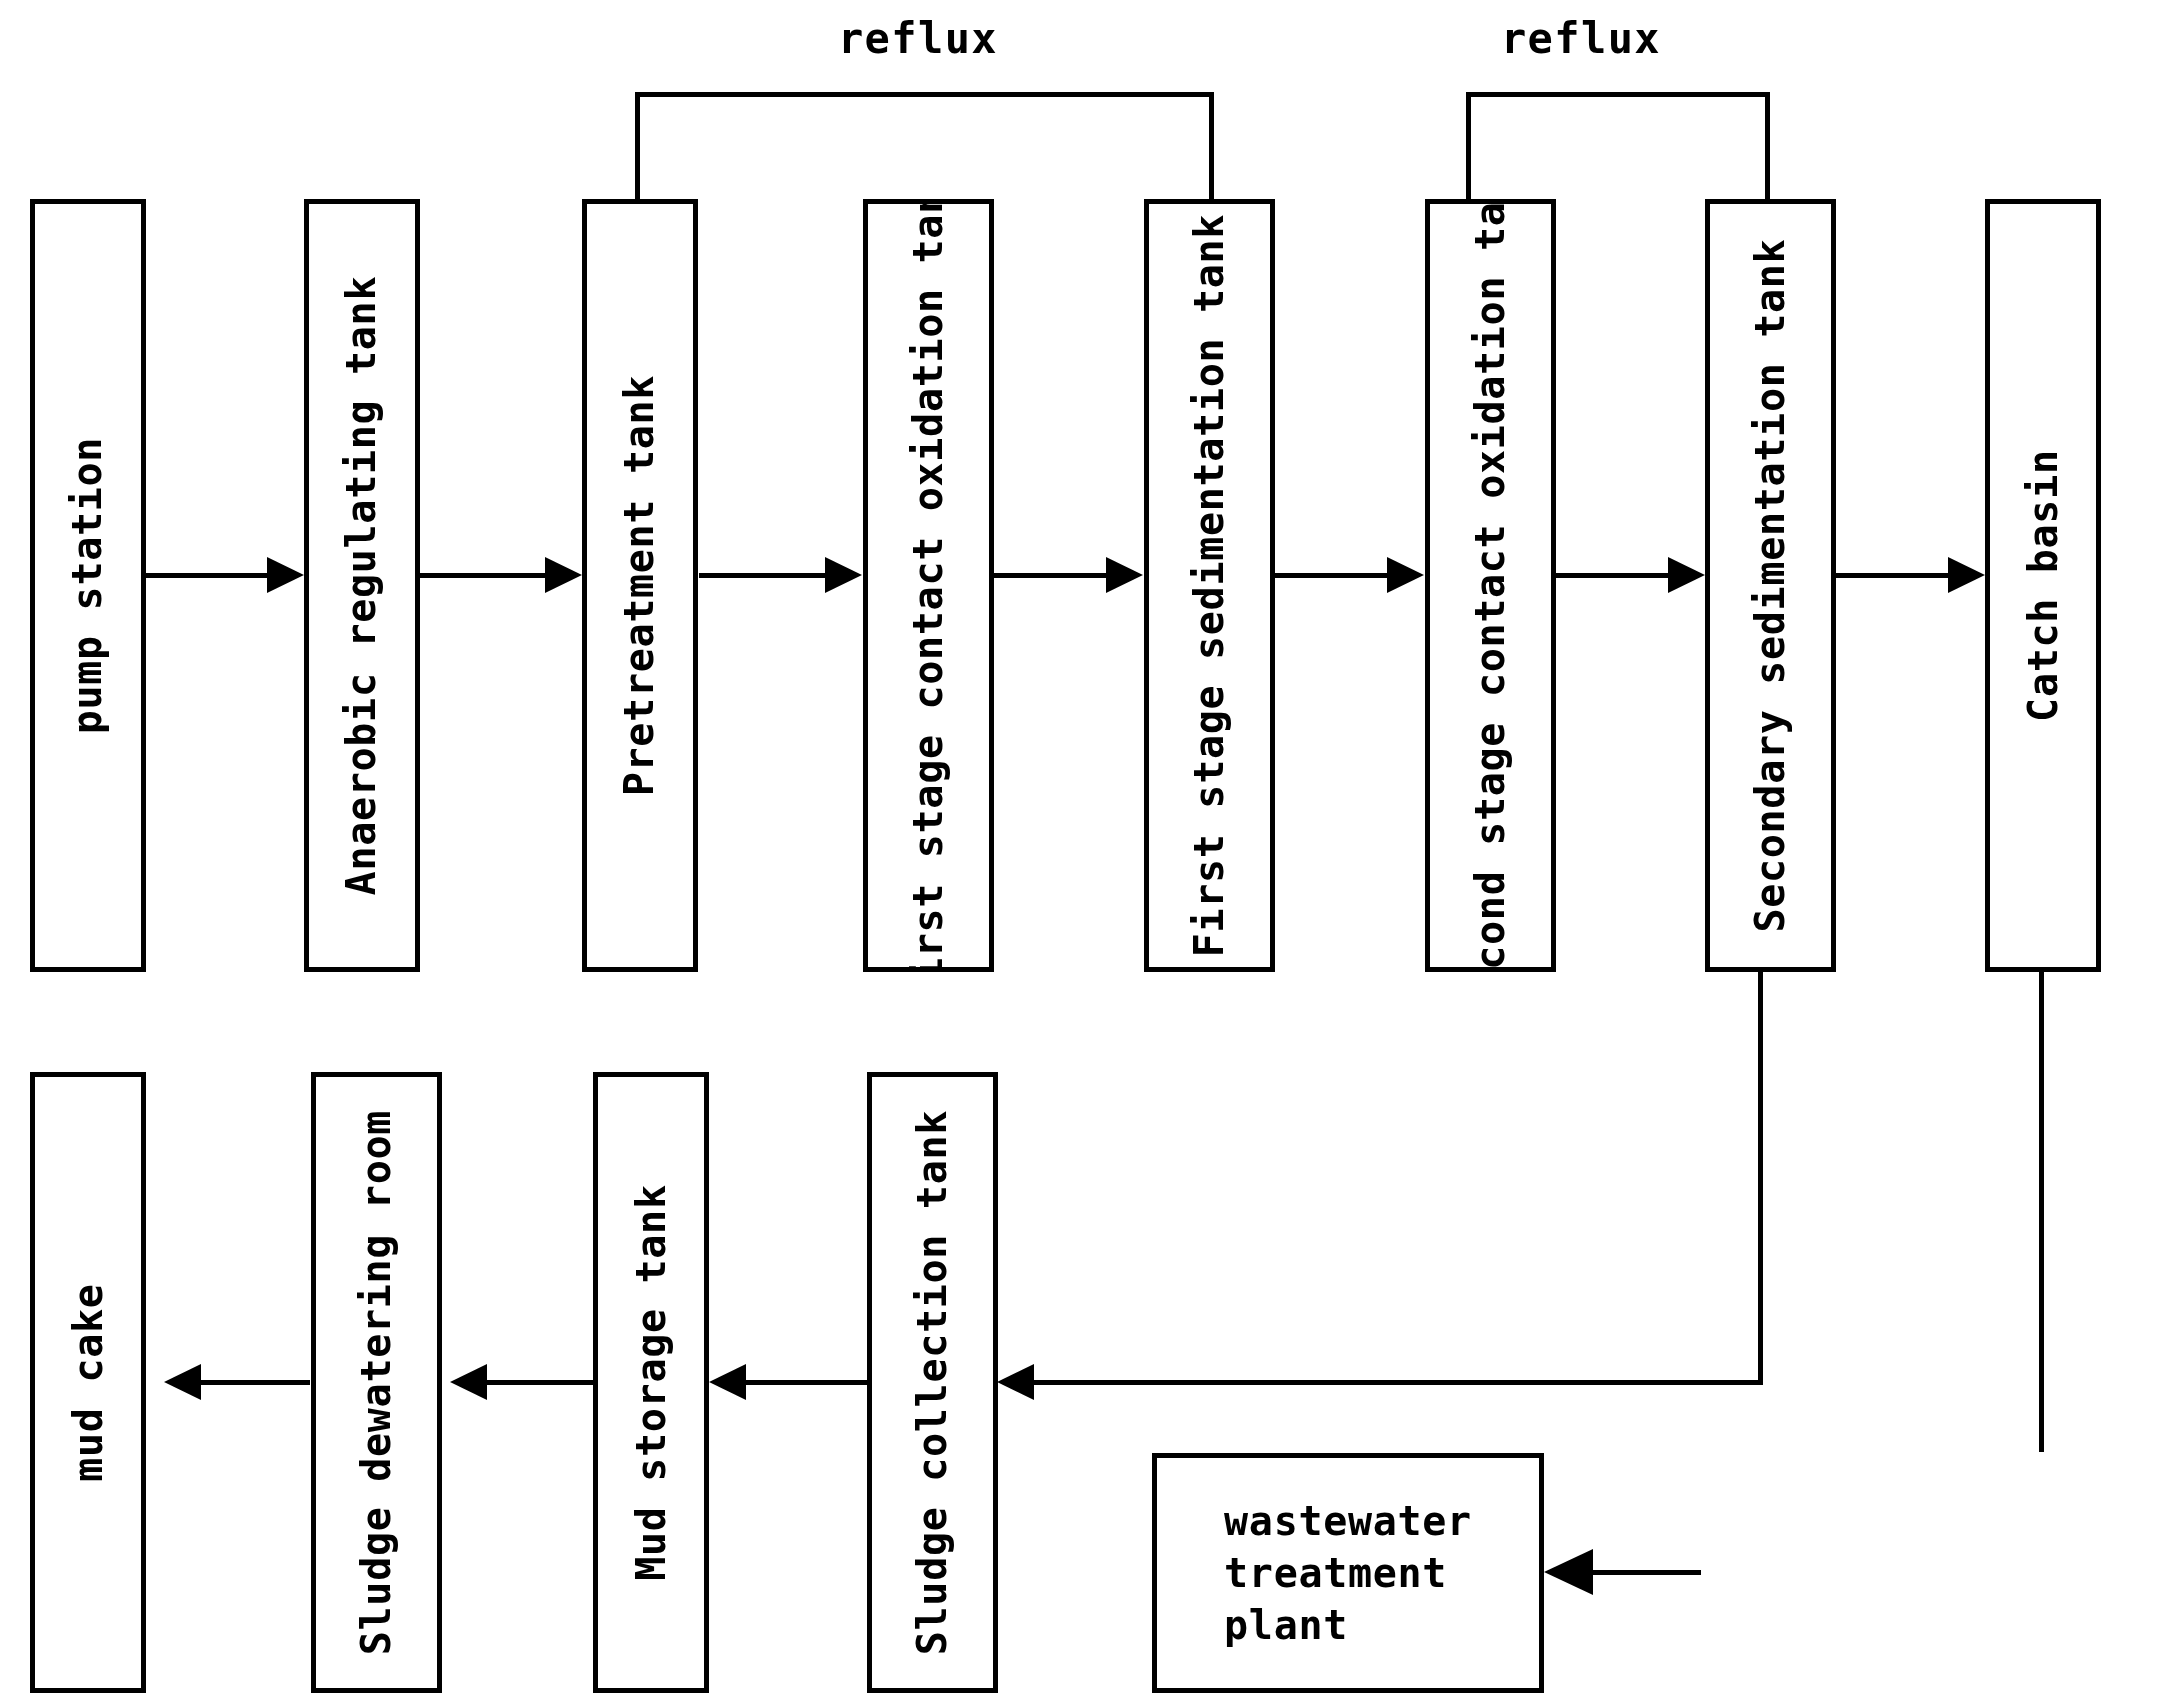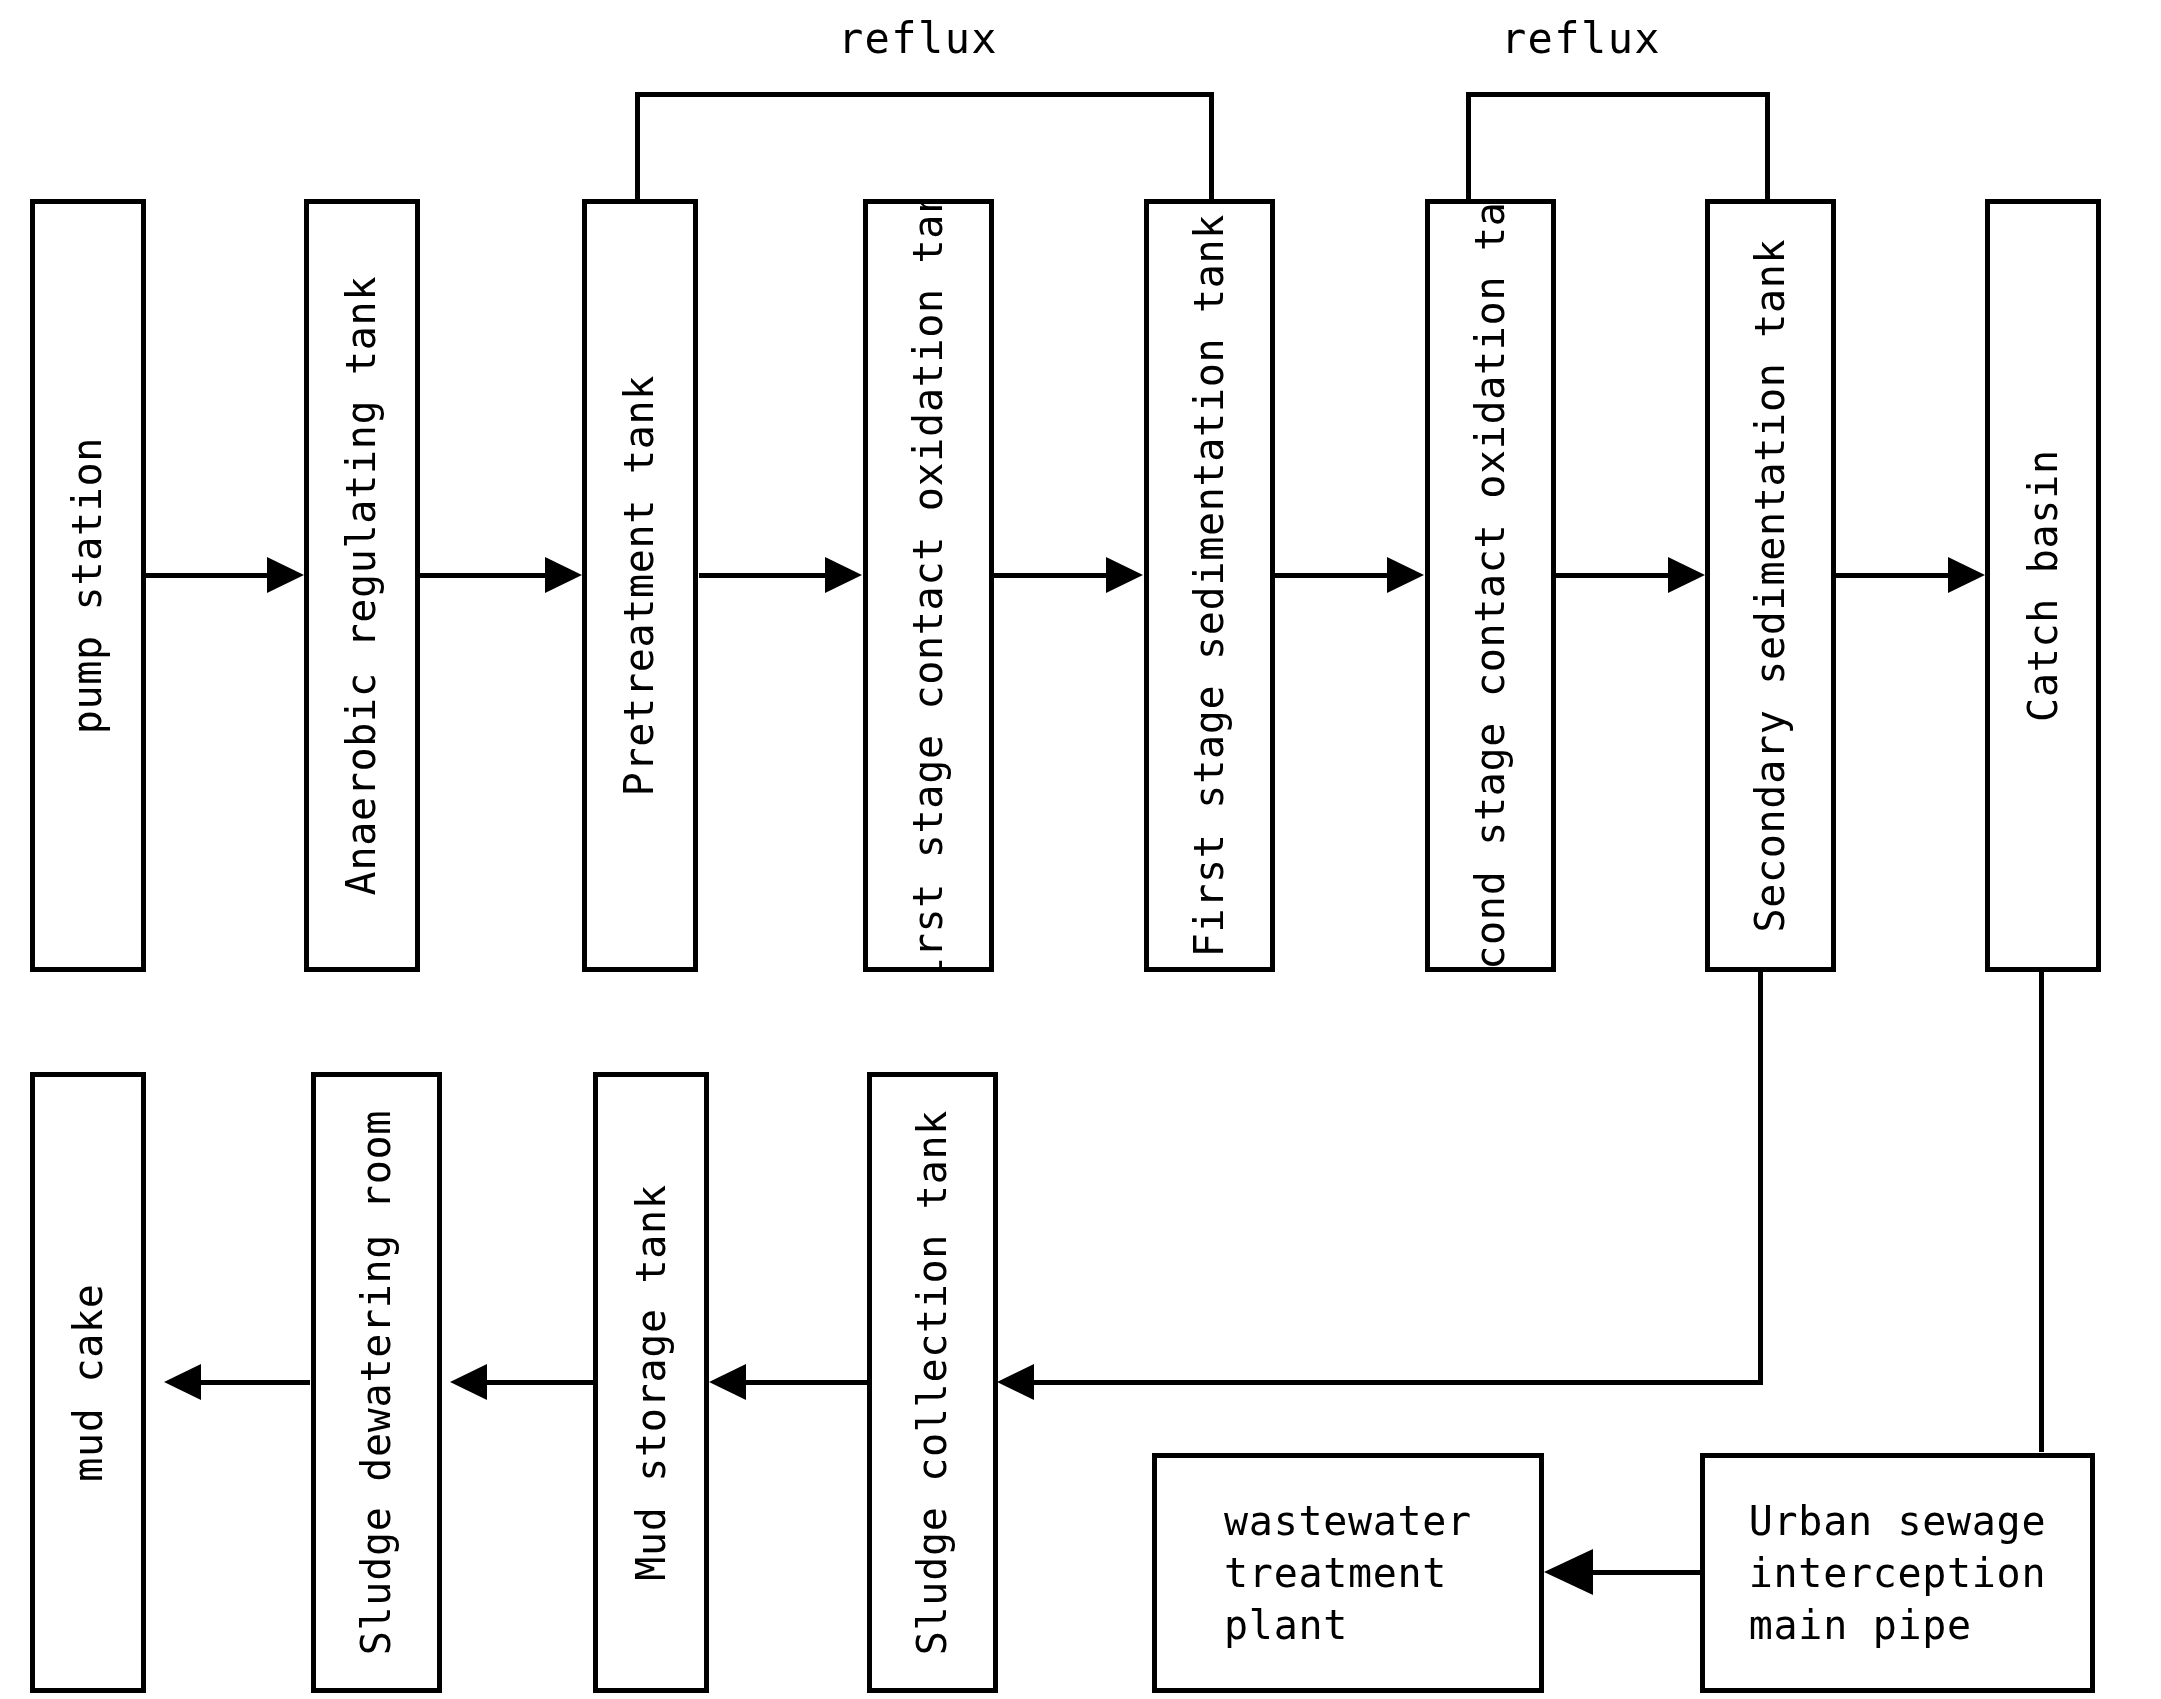--- a/index.html
+++ b/index.html
@@ -6,20 +6,21 @@
   body{
     font-family:"DejaVu Sans Mono","Liberation Mono",monospace;
     color:#000;
   }
   #stage{
     position:relative;
     width:2161px;
     height:1700px;
     background:#fff;
     overflow:hidden;
+    font-weight:bold;
   }
 
   
   .box{
     position:absolute;
     box-sizing:border-box;
     border:5px solid #000;
     background:#fff;
     display:flex;
     align-items:center;
@@ -173,23 +174,18 @@
   <div class="arrow-l" style="left:997px; top:1364px;"></div>
 
   <div class="vline" style="left:2039px; top:972px; height:480px;"></div>
 
   <div class="box" style="left:1152px; top:1453px; width:392px; height:240px;">
     <div class="hlabel">wastewater
 treatment
 plant</div>
   </div>
 
-  <div class="box" style="left:1700px; top:1453px; width:395px; height:240px;">
-    <div class="hlabel">Urban sewage
-interception
-main pipe</div>
-  </div>
 
   <div class="hline" style="left:1592px; top:1570px; width:109px;"></div>
   <div class="arrow-l" style="left:1544px; top:1549px; border-top-width:23px; border-bottom-width:23px; border-right-width:49px;"></div>
 
 </div>
 
 
 </body></html>

